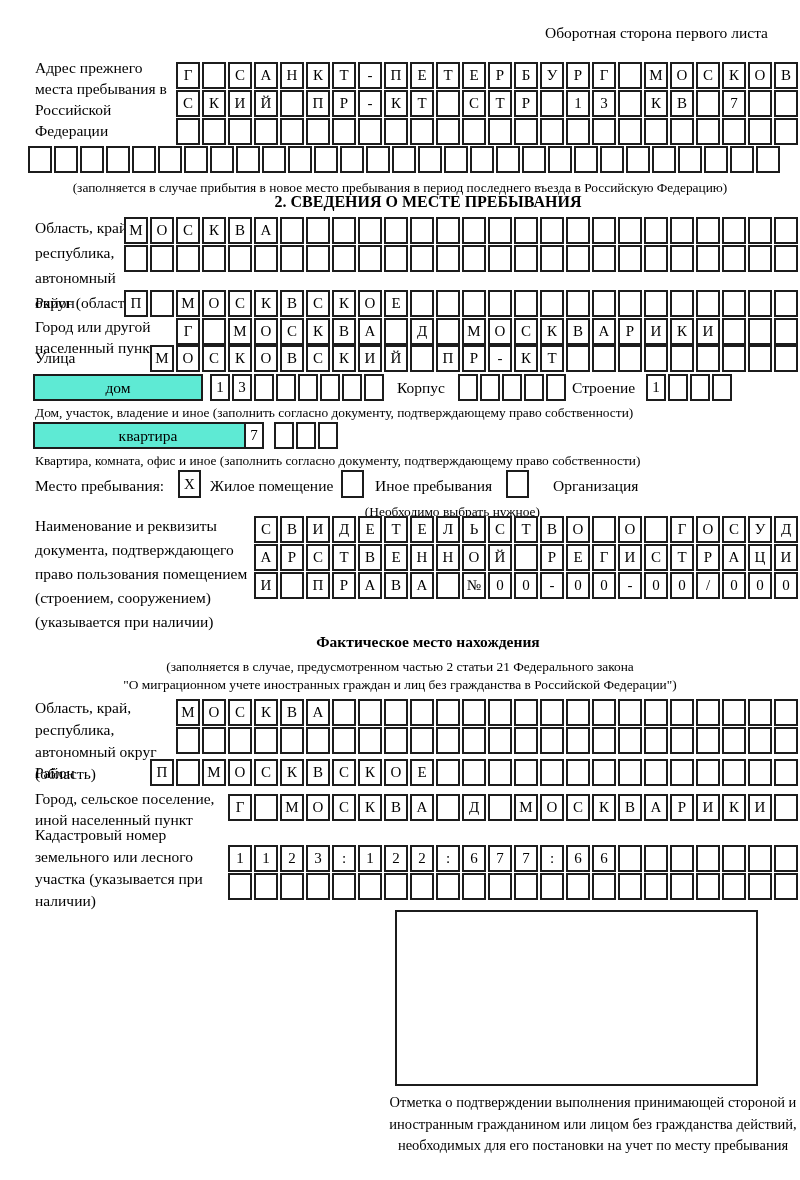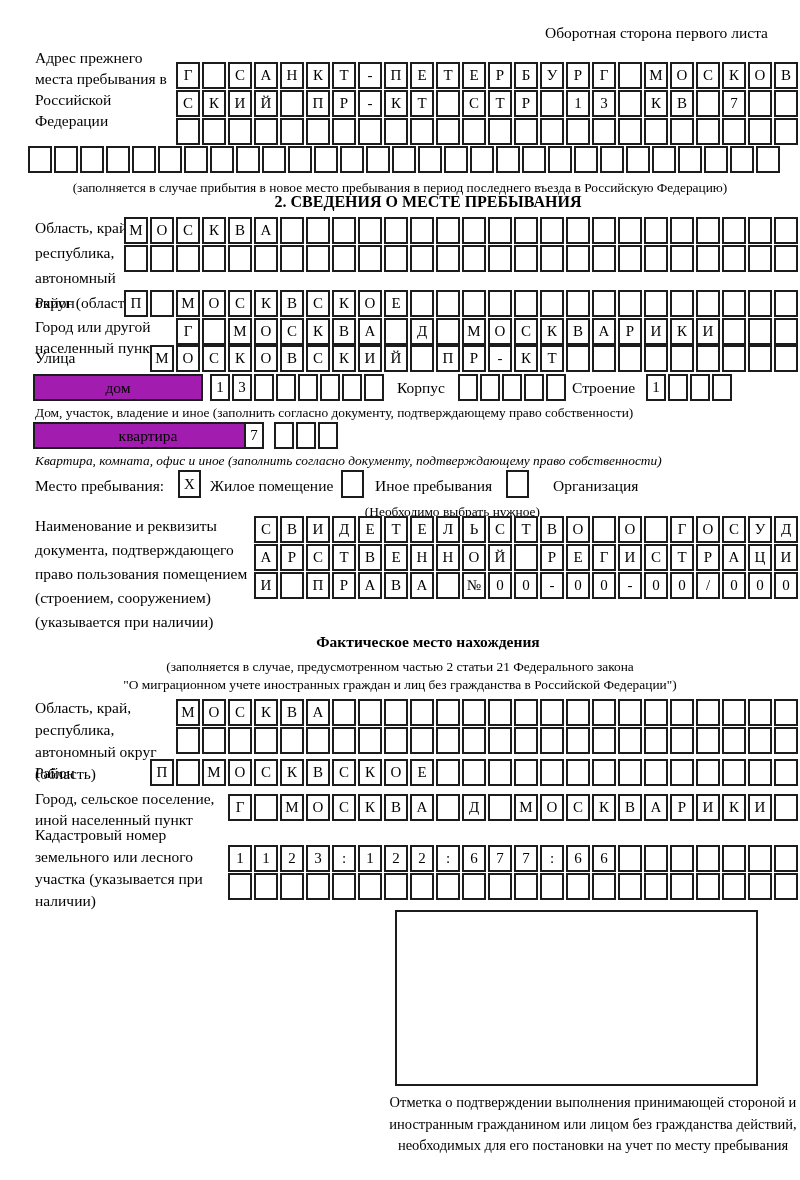--- a/index.html
+++ b/index.html
@@ -4,37 +4,37 @@
 <style>
   html,body{margin:0;padding:0;background:#fff;}
   #page{position:relative;width:800px;height:1180px;background:#fff;overflow:hidden;
         font-family:"Liberation Serif","DejaVu Serif",serif;color:#000;}
   .row{position:absolute;display:flex;gap:2px;}
   .cell{box-sizing:border-box;width:24px;height:27px;border:2px solid #1c1c1c;
         display:flex;align-items:center;justify-content:center;font-size:15px;line-height:1;background:#fff;}
   .sm .cell{width:20px;}
   .gap-after-first .cell:first-child{margin-right:8px;}
   .bigbox{position:absolute;box-sizing:border-box;height:27px;border:2px solid #1c1c1c;
-        display:flex;align-items:center;justify-content:center;font-size:15.5px;background:#a21caf;}
+        display:flex;align-items:center;justify-content:center;font-size:15.5px;background:#5eead4;}
   .checkbox{position:absolute;box-sizing:border-box;width:23px;height:28px;border:2px solid #1c1c1c;
         display:flex;align-items:center;justify-content:center;font-size:15px;background:#fff;}
   .lbl{position:absolute;font-size:15.5px;line-height:21px;}
   .note{position:absolute;font-size:13.4px;line-height:17px;}
   .center{left:0;width:800px;text-align:center;}
   .title{position:absolute;font-weight:bold;font-size:16px;margin-left:28px;}
   .stampbox{position:absolute;box-sizing:border-box;border:2px solid #1c1c1c;background:#fff;}
 </style>
 </head>
 <body>
 
 <div id="page">
 
   <div class="lbl" style="top:22px;right:32px;font-size:15.5px;text-align:right;">Оборотная сторона первого листа</div>
 
-  <div class="lbl" style="left:35px;top:47px;width:135px;">Адрес прежнего места пребывания в Российской Федерации</div>
+  <div class="lbl" style="left:35px;top:57px;width:135px;">Адрес прежнего места пребывания в Российской Федерации</div>
   <div class="row" style="left:176px;top:62px;">
       <div class="cell">Г</div>
       <div class="cell"></div>
       <div class="cell">С</div>
       <div class="cell">А</div>
       <div class="cell">Н</div>
       <div class="cell">К</div>
       <div class="cell">Т</div>
       <div class="cell">-</div>
       <div class="cell">П</div>
@@ -318,21 +318,21 @@
 
   <div class="bigbox" style="left:33px;top:422px;width:230px;">
     <span>квартира</span>
   </div>
   <div class="row sm gap-after-first" style="left:244px;top:422px;">
       <div class="cell">7</div>
       <div class="cell"></div>
       <div class="cell"></div>
       <div class="cell"></div>
     </div>
-  <div class="note" style="left:35px;top:452px;font-style:italic;">Квартира, комната, офис и иное (заполнить согласно документу, подтверждающему право собственности)</div>
+  <div class="note" style="left:35px;top:452px;">Квартира, комната, офис и иное (заполнить согласно документу, подтверждающему право собственности)</div>
 
   <div class="lbl" style="left:35px;top:475px;">Место пребывания:</div>
   <div class="checkbox" style="left:178px;top:470px;">
     <span>X</span>
   </div>
   <div class="lbl" style="left:210px;top:475px;">Жилое помещение</div>
   <div class="checkbox" style="left:341px;top:470px;">
     <span></span>
   </div>
   <div class="lbl" style="left:375px;top:475px;">Иное пребывания</div>

